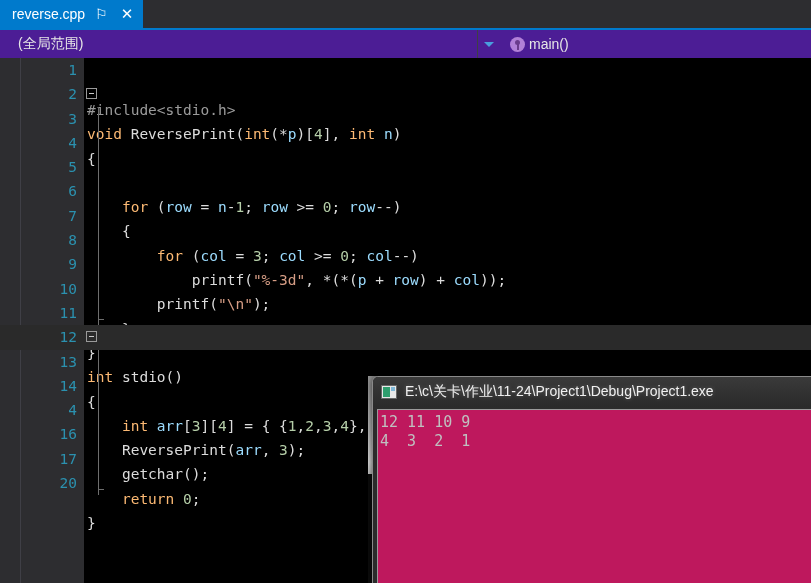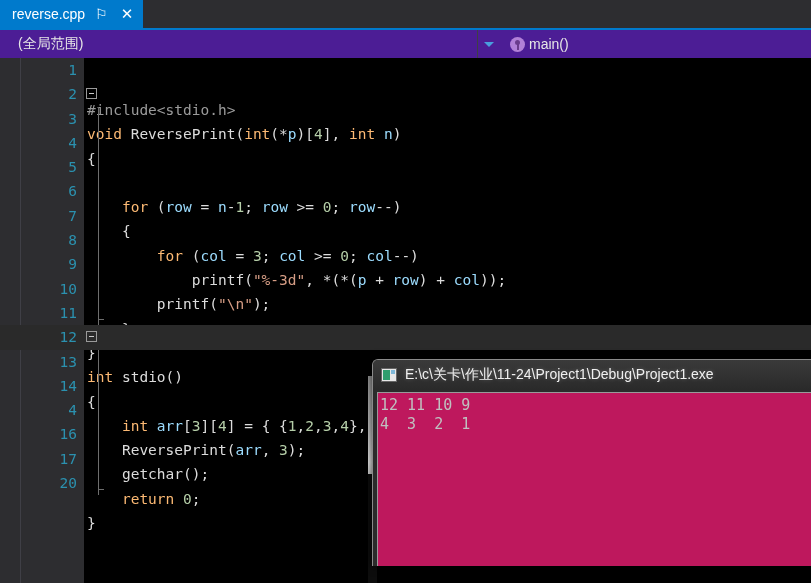--- a/index.html
+++ b/index.html
@@ -234,21 +234,21 @@
   .st { color: #d69d85; }   
   .nm { color: #b5cea8; }   
   .pp { color: #9b9b9b; }   
   .id { color: #9cdcfe; }   
   .op { color: #dcdcdc; }
 
   
   #console-win {
     position: absolute;
     left: 372px;
-    top: 359px;
+    top: 376px;
     width: 439px;
     height: 207px;
     background: #2b2b2b;
     border: 1px solid #8a8a8a;
     border-right: none;
     border-bottom: none;
     border-top-left-radius: 6px;
     box-sizing: border-box;
     box-shadow: 0 0 10px rgba(0,0,0,0.8);
     overflow: hidden;

